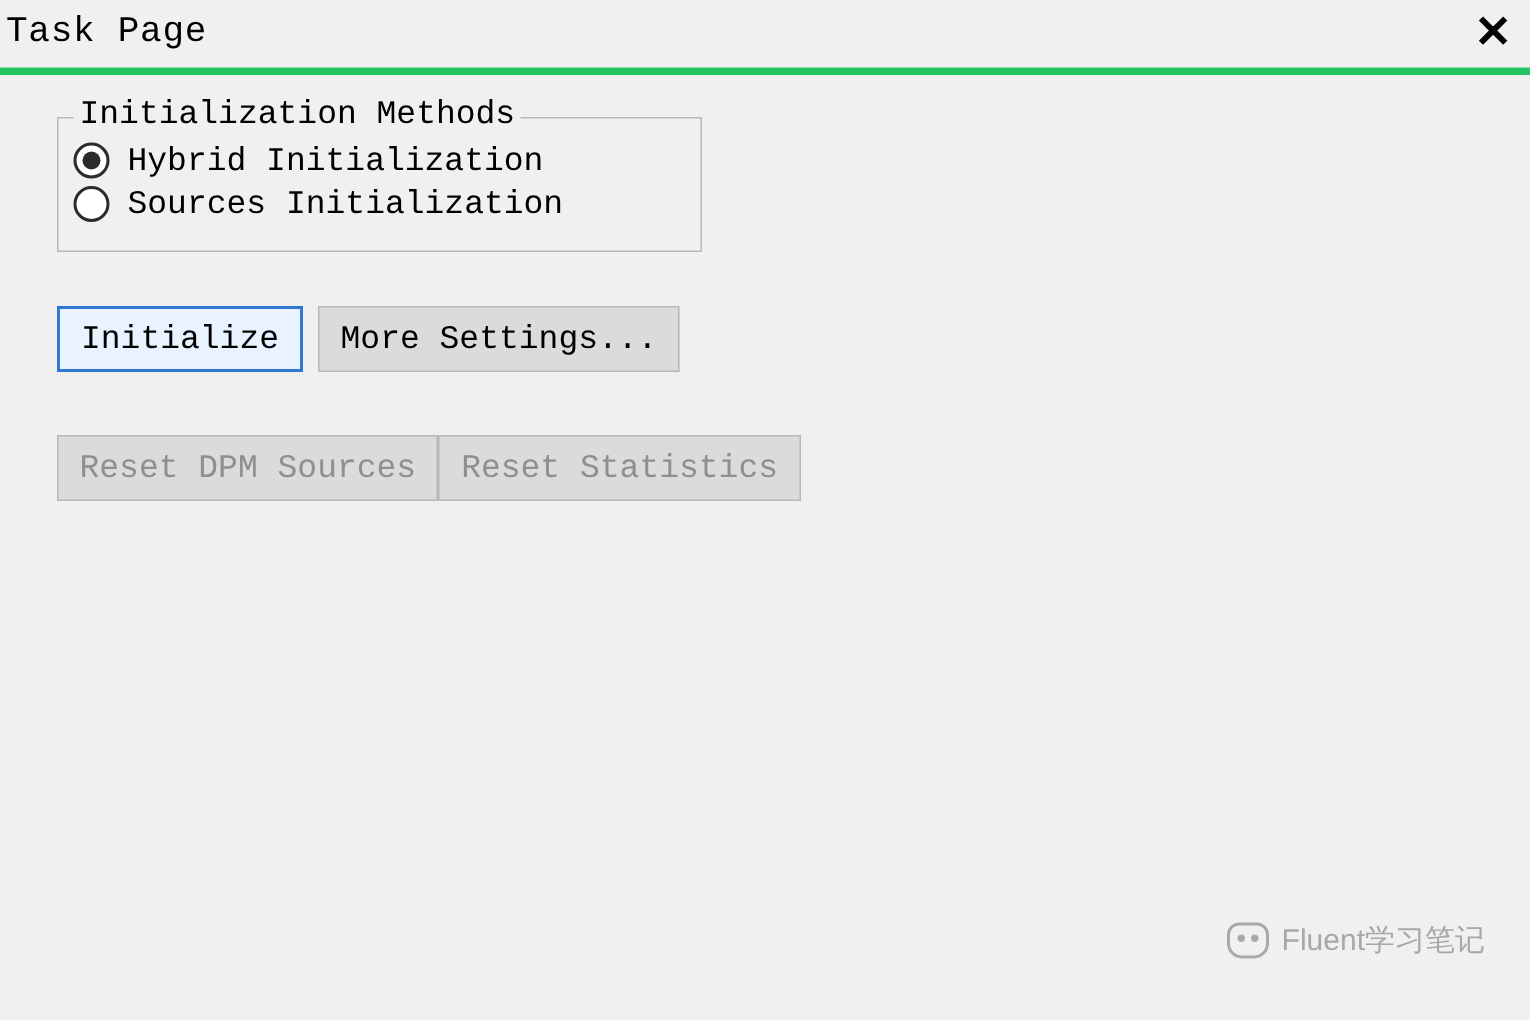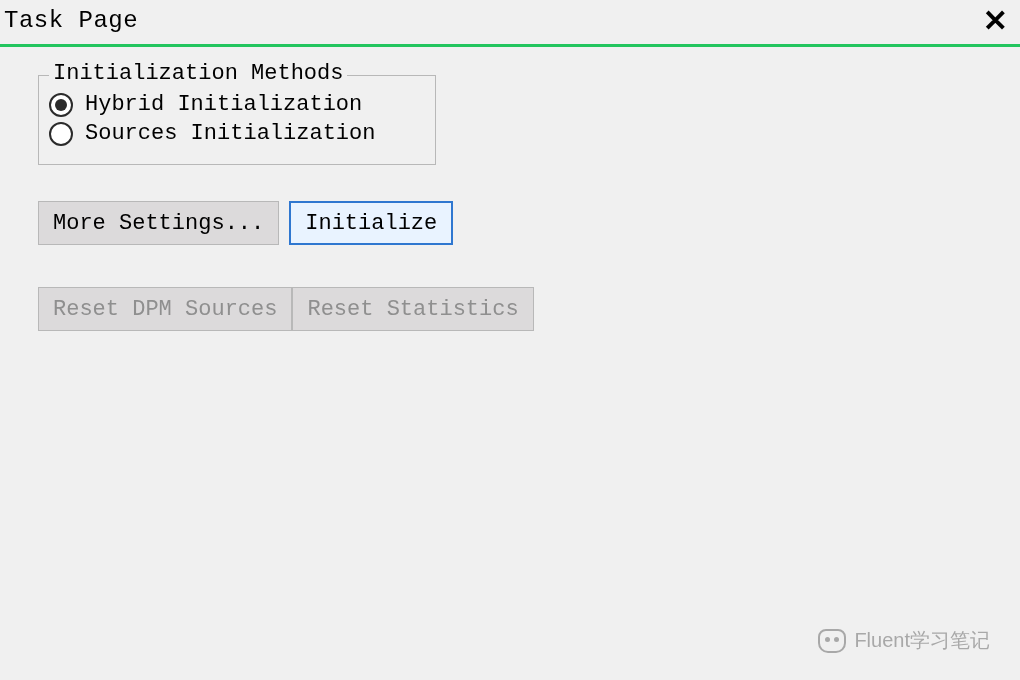--- a/index.html
+++ b/index.html
@@ -14,21 +14,21 @@
       color: #000;
       width: 1020px;
       height: 680px;
       position: relative;
       overflow: hidden;
     }
     .titlebar {
       display: flex;
       justify-content: space-between;
       align-items: center;
-      border-bottom: 3px solid #22c55e;
+      border-bottom: 5px solid #22c55e;
       padding: 3px 8px 6px 4px;
       background: #f0f0f0;
       gap: 14px;
     }
     .titlebar-title {
       font-size: 24px;
       letter-spacing: 0.5px;
     }
     .close-x {
       font-size: 30px;
@@ -44,35 +44,35 @@
     .page-heading {
       font-weight: bold;
       font-size: 27px;
       letter-spacing: 0.5px;
       margin-bottom: 10px;
     }
     .fieldset {
       border: 1px solid #b8b8b8;
       position: relative;
       margin-left: 16px;
-      width: 398px;
+      width: 430px;
       padding: 12px 8px 14px 8px;
       margin-bottom: 36px;
     }
     .fieldset-legend {
       position: absolute;
       top: -15px;
       left: 10px;
       background: #f0f0f0;
       padding: 0 4px;
       font-size: 22px;
     }
     .radio-row {
       display: flex;
-      align-items: center;
+      align-items: flex-start;
       margin: 4px 0;
       cursor: pointer;
     }
     .radio-outer {
       width: 24px;
       height: 24px;
       border: 2px solid #2b2b2b;
       border-radius: 50%;
       display: inline-flex;
       align-items: center;
@@ -124,21 +124,21 @@
       margin-left: 16px;
       display: flex;
       margin-bottom: 66px;
     }
     .row-help {
       margin-left: 16px;
     }
     .watermark {
       position: absolute;
       right: 30px;
-      bottom: 26px;
+      bottom: 40px;
       display: flex;
       align-items: center;
       gap: 8px;
       color: #8a8a8a;
       font-family: "Microsoft YaHei", Arial, sans-serif;
       font-size: 20px;
       opacity: 0.7;
     }
     .wm-icon {
       width: 28px;
@@ -181,22 +181,22 @@
       <span class="radio-label">Hybrid  Initialization</span>
     </div>
 
     <div class="radio-row">
       <span class="radio-outer"></span>
       <span class="radio-label">Sources Initialization</span>
     </div>
   </div>
 
   <div class="button-row">
+    <button class="btn highlight">Initialize</button>
     <button class="btn">More Settings...</button>
-    <button class="btn highlight">Initialize</button>
   </div>
 
 
   <div class="row-reset">
     <button class="btn disabled">Reset DPM Sources</button>
     <button class="btn disabled">Reset Statistics</button>
   </div>
 
 
 </div>

